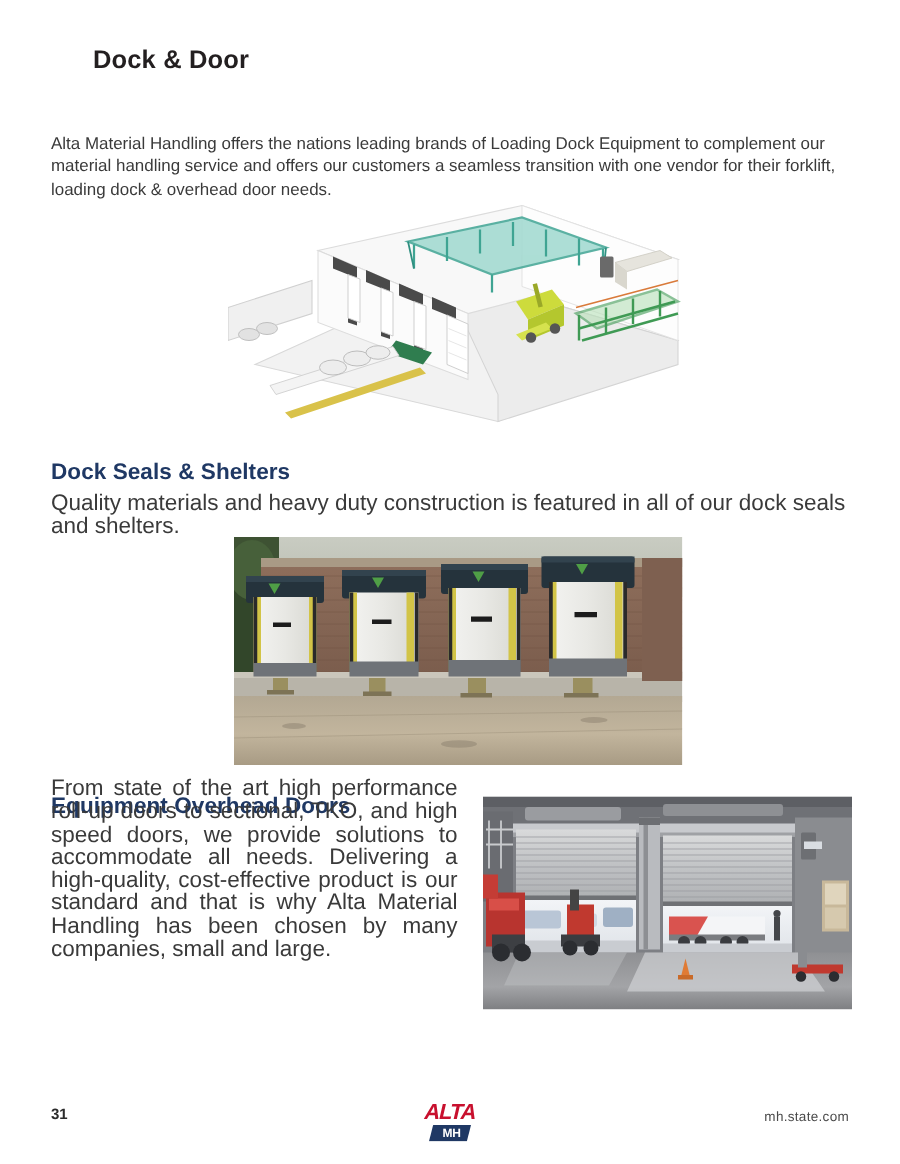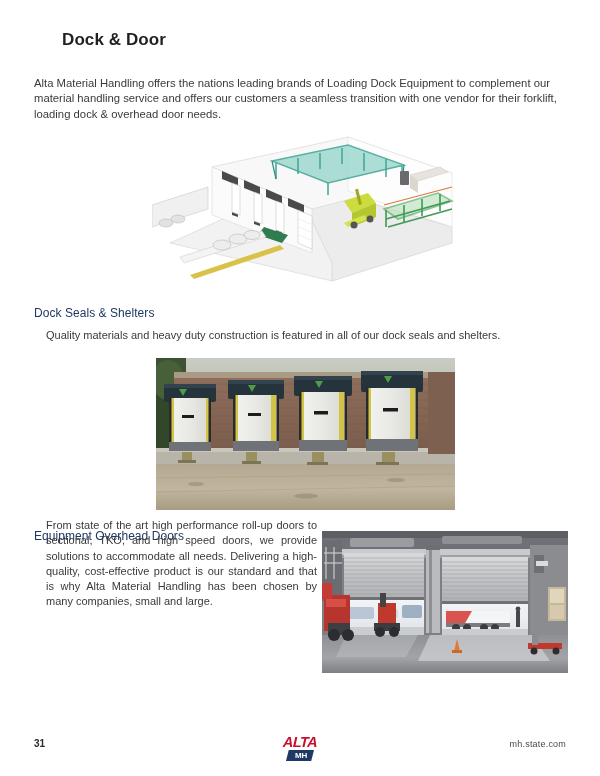--- a/index.html
+++ b/index.html
@@ -23,39 +23,38 @@
     top: 30px;
     font-size: 17px;
     font-weight: bold;
     color: #231f20;
     letter-spacing: 0.1px;
     margin-left: 28px;
   }
   .intro {
     position: absolute;
     left: 34px;
-    top: 76px;
+    top: 89px;
     width: 544px;
     font-size: 11.3px;
     line-height: 15.4px;
     color: #3a3a3a;
   }
   .sec-heading {
     position: absolute;
-    font-size: 12px;
-    font-weight: normal;
+    font-size: 15px;
+    font-weight: bold;
     color: #1f3864;
     letter-spacing: 0.05px;
   }
   .sec-body {
     position: absolute;
-    font-size: 11px;
+    font-size: 15px;
     line-height: 15.3px;
     color: #3a3a3a;
-    margin-left: 12px;
   }
   #seals-heading { left: 34px; top: 306px; }
   #seals-body    { left: 34px; top: 328px; width: 545px; }
   #doors-heading { left: 34px; top: 529px; }
   #doors-body    { left: 34px; top: 518px; width: 271px; text-align: justify; }
 
   
   .figure { position: absolute; overflow: hidden; }
   #fig-warehouse { left: 152px; top: 131px; width: 312px; height: 158px; }
   #fig-dockseals { left: 156px; top: 358px; width: 299px; height: 152px; }

